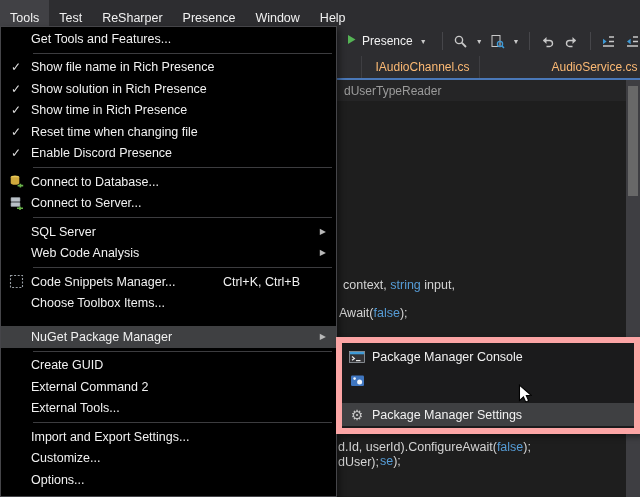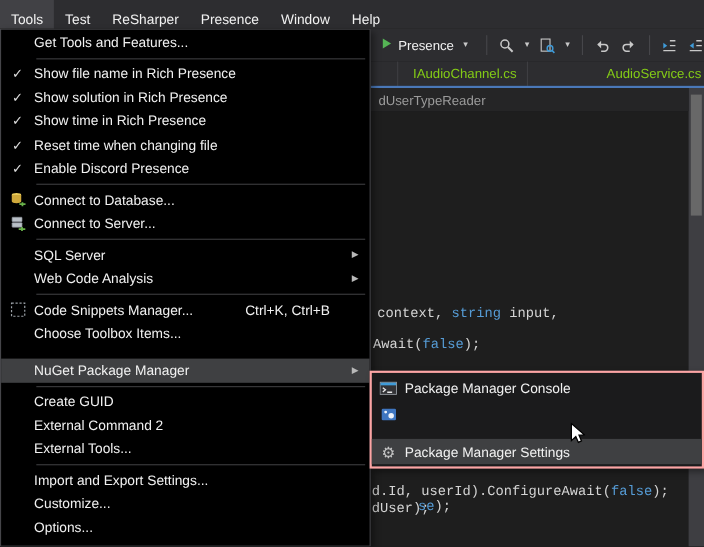--- a/index.html
+++ b/index.html
@@ -2,41 +2,41 @@
 <html><head>
 <meta charset="utf-8">
 <style>
   *{margin:0;padding:0;box-sizing:border-box}
   html,body{width:640px;height:497px;overflow:hidden;background:#1e1e1e;
     font-family:"Liberation Sans",sans-serif;}
   .screen{position:relative;width:640px;height:497px;background:#1e1e1e;overflow:hidden;}
 
   
   .editor-surface{position:absolute;inset:0;z-index:0;}
-  .code-line{position:absolute;font-family:Liberation Mono, monospace;font-size:12.5px;line-height:15px;white-space:pre;}
+  .code-line{position:absolute;font-family:Liberation Sans, sans-serif;font-size:12.5px;line-height:15px;white-space:pre;}
   .tok-plain{color:#d4d4d4}
   .tok-kw{color:#569cd6}
 
   .scrollbar{position:absolute;right:0;top:80px;width:14px;height:417px;background:#3e3e42;z-index:1;}
   .scroll-thumb{position:absolute;top:6px;left:2px;width:10px;height:110px;background:#686868;}
 
   
   .toolbar{position:absolute;top:26px;left:0;width:640px;height:30px;background:#2d2d30;z-index:5;
     display:flex;align-items:center;padding-left:340px;gap:2px;overflow:hidden;}
   .tb-run{display:flex;align-items:center;gap:5px;padding:2px 6px;color:#f1f1f1;font-size:12px;}
   .tb-run-label{white-space:nowrap;}
   .tb-btn{width:22px;height:22px;display:flex;align-items:center;justify-content:center;flex:0 0 auto;}
   .tb-caret{display:flex;align-items:center;padding:0 2px;flex:0 0 auto;}
   .tb-sep{width:1px;height:18px;background:#46464a;margin:0 5px;flex:0 0 auto;}
   .glyph-caret{font-size:7px;color:#c8c8c8;line-height:1;}
 
   
   .tab-strip{position:absolute;top:56px;left:0;width:640px;height:22px;background:#2d2d30;z-index:5;}
   .tab{position:absolute;top:0;height:22px;display:flex;align-items:center;justify-content:center;
-    color:#84cc16;font-size:12px;border-right:1px solid #3e3e42;white-space:nowrap;overflow:hidden;}
+    color:#fdba74;font-size:12px;border-right:1px solid #3e3e42;white-space:nowrap;overflow:hidden;}
   .tab-underline{position:absolute;top:78px;left:0;width:640px;height:2px;background:#4a78b8;z-index:6;}
 
   
   .breadcrumb{position:absolute;top:80px;left:0;width:626px;height:21px;background:#252526;z-index:5;
     display:flex;align-items:center;padding-left:344px;color:#9b9b9b;font-size:12px;}
 
   
   .menubar{position:absolute;top:0;left:0;width:640px;height:26px;background:#2d2d30;z-index:40;
     display:flex;align-items:stretch;}
   .menubar-item{padding:18px 10px;display:flex;align-items:center;color:#f1f1f1;font-size:12.5px;white-space:nowrap;}
@@ -52,21 +52,21 @@
   .mi-label{flex:0 1 auto;}
   .mi-shortcut{margin-left:auto;margin-right:28px;color:#f1f1f1;}
   .mi-arrow{position:absolute;right:10px;display:flex;align-items:center;}
   .glyph-arrow{font-size:8px;color:#b8b8b8;line-height:1;}
   .glyph-check{font-size:12px;color:#dcdcdc;line-height:1;}
   .glyph-gear{font-size:14px;color:#c5c5c5;line-height:1;}
   .menu-sep{height:1px;background:#3c3c3f;margin:3px 4px 3px 32px;}
 
   
   .submenu{position:absolute;top:337px;left:336px;width:304px;background:#1b1b1c;
-    border:2px solid #fca5a5;z-index:60;padding:2px 0;box-shadow:3px 3px 6px rgba(0,0,0,.4);}
+    border:6px solid #fca5a5;z-index:60;padding:2px 0;box-shadow:3px 3px 6px rgba(0,0,0,.4);}
   .submenu .menu-item{height:23px;}
 
   .cursor{position:absolute;left:518px;top:384px;z-index:100;}
 </style>
 </head>
 <body>
 
 <div class="screen">
   <div class="editor-surface">
       <div class="code-line" style="left: 343px; top: 278px;"><span class="tok-plain">context, </span><span class="tok-kw">string</span><span class="tok-plain"> input,</span></div>

